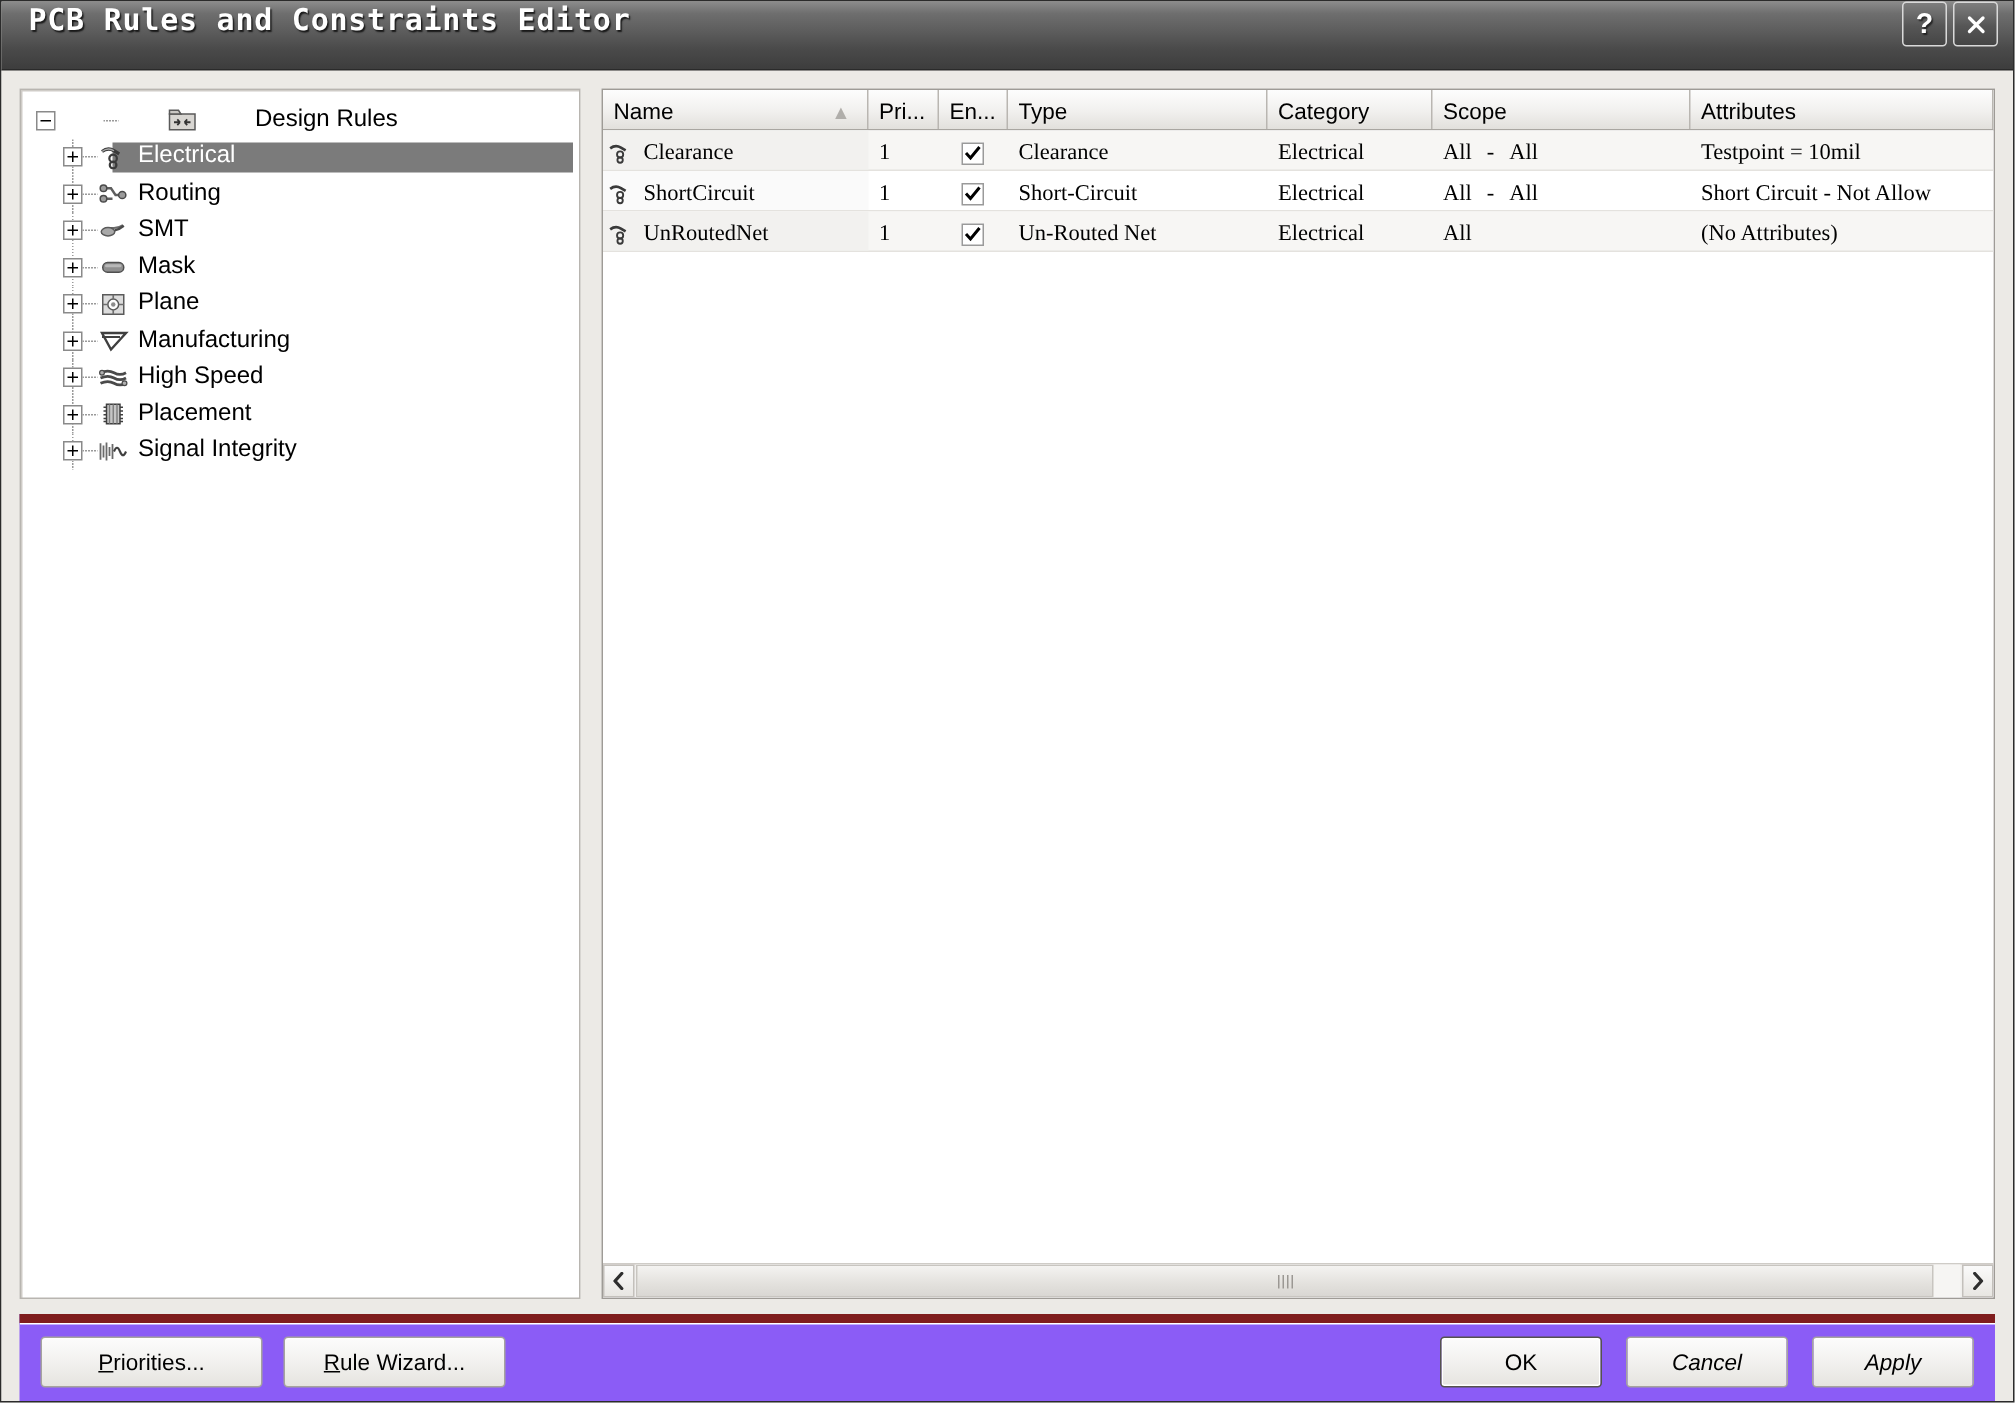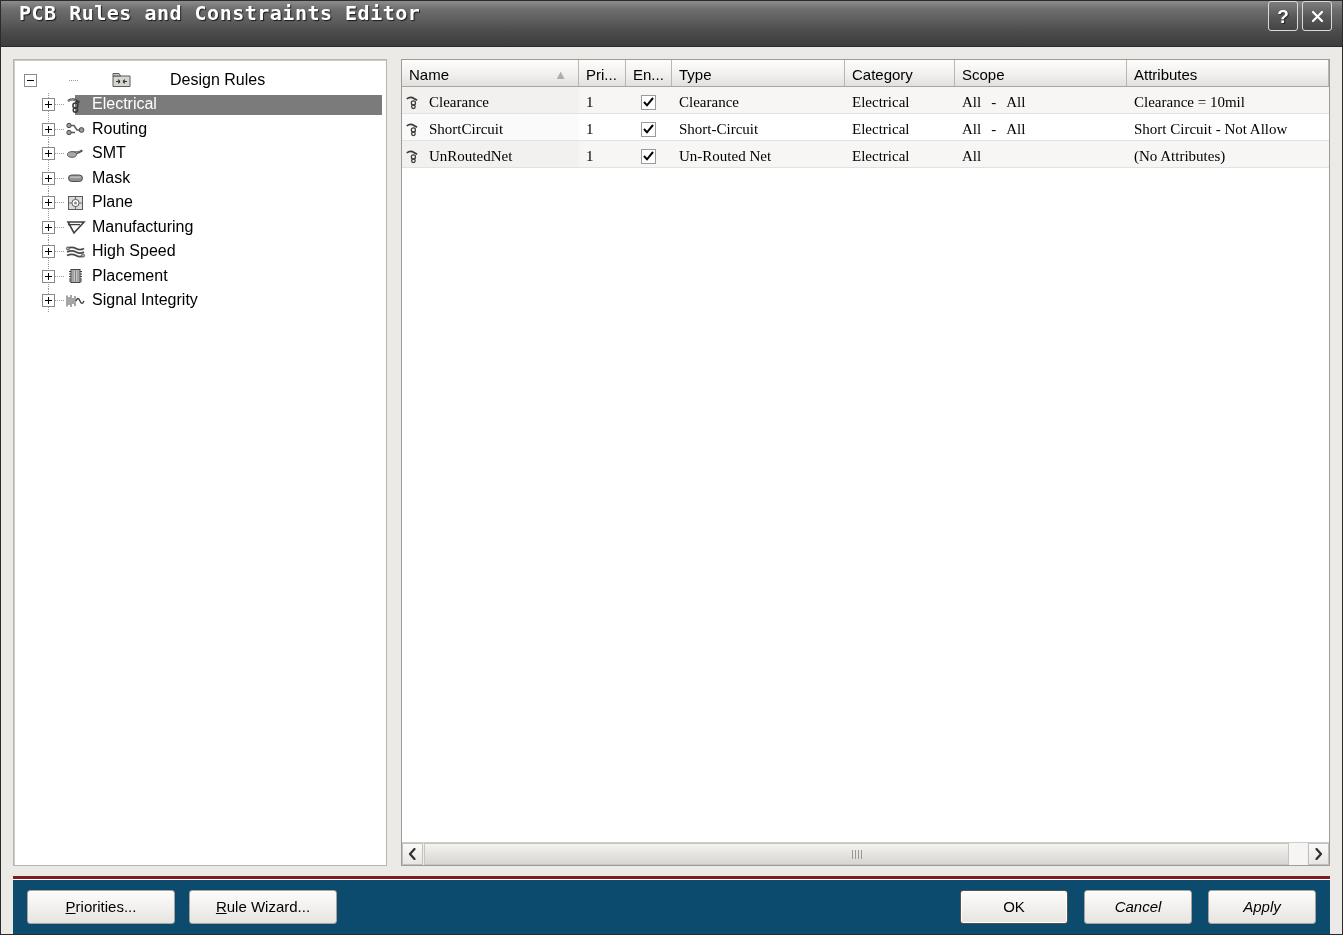--- a/index.html
+++ b/index.html
@@ -316,27 +316,27 @@
     justify-content: center;
     cursor: pointer;
   }
   .grip { display: flex; gap: 2px; }
   .grip i { display: block; width: 1px; height: 9px; background: #9b9893; }
 
   
   .footer {
     flex: 0 0 58px;
     height: 58px;
-    border-top: 3px solid #7f1d1d;
+    border-top: 6px solid #7f1d1d;
     box-shadow: inset 0 1px 0 #ffffff;
     display: flex;
     align-items: center;
     padding: 0 14px;
     box-sizing: border-box;
-    background: #0c4a6e;
+    background: #8b5cf6;
     margin-top: 10px;
     text-align: center;
   }
   .btn {
     font-family: "Liberation Sans", sans-serif;
     font-size: 15px;
     color: #000;
     background: linear-gradient(to bottom, #fcfcfc 0%, #f3f2f0 45%, #e6e4e0 100%);
     border: 1px solid #a6a39e;
     border-radius: 3px;
@@ -585,21 +585,21 @@
                   </svg>
                 </span>
               </div>
               <div class="cell" style="width:173px">Clearance</div>
               <div class="cell" style="width:110px">Electrical</div>
               <div class="cell" style="width:172px">
                 <span>All</span>
                 <span class="scope-dash">-</span>
                 <span>All</span>
               </div>
-              <div class="cell" style="flex:1 1 auto">Clearance = 10mil</div>
+              <div class="cell" style="flex:1 1 auto">Testpoint = 10mil</div>
             </div>
 
             <div class="row">
               <div class="cell c-name" style="width:177px">
                 <span class="ruleicon">
                   <svg width="17" height="16" viewBox="0 0 19 17">
                     <path d="M2 5 Q6 2 10 4.5 L13.5 6.6" stroke="#3a3a3a" stroke-width="2" fill="none"></path>
                     <circle cx="9.4" cy="9.6" r="2.3" fill="none" stroke="#3a3a3a" stroke-width="1.4"></circle>
                     <circle cx="9.4" cy="13.8" r="2" fill="none" stroke="#3a3a3a" stroke-width="1.4"></circle>
                     <path d="M9.4 11.9 L9.4 12.5" stroke="#3a3a3a" stroke-width="1.3"></path>

